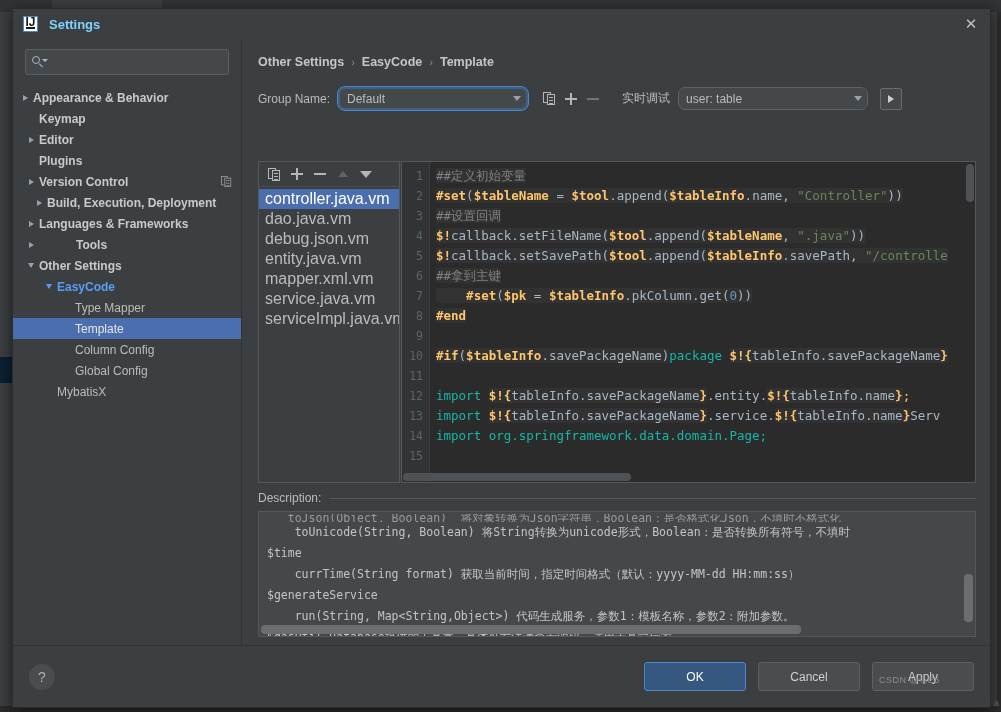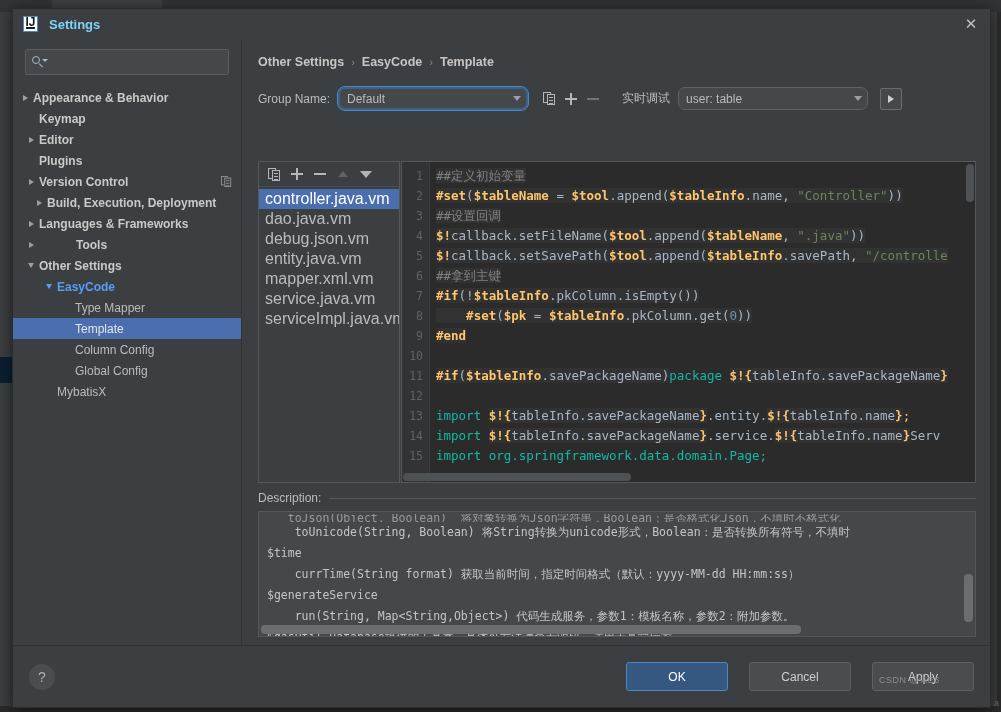--- a/index.html
+++ b/index.html
@@ -146,21 +146,21 @@
          font-size:11.5px;color:#c4c4c4;}
   .dline.clip{height:8px;line-height:8px;overflow:hidden;color:#9a9a9a;}
   .desc-vscroll{position:absolute;right:2px;bottom:14px;width:9px;height:48px;background:#6b6e70;border-radius:4px;}
   .desc-hscroll{position:absolute;left:2px;bottom:2px;height:9px;width:540px;background:#6b6e70;border-radius:4px;}
 
   
   .footer{position:absolute;left:0;right:0;bottom:0;height:62px;background:#3c3f41;
           border-top:1px solid #323232;display:flex;align-items:center;padding:0 16px;box-sizing:border-box;}
   .helpbtn{width:26px;height:26px;border-radius:50%;background:#4a4d4f;display:flex;align-items:center;
            justify-content:center;color:#b0b0b0;font-size:14px;cursor:pointer;}
-  .btns{margin-left:auto;display:flex;gap:21px;align-items:center;}
+  .btns{margin-left:auto;display:flex;gap:12px;align-items:center;}
   .btn{min-width:72px;height:27px;padding:0 14px;border-radius:3px;border:1px solid #5e6163;background:#4a4d4f;
        color:#cfcfcf;font-size:12px;display:flex;align-items:center;justify-content:center;cursor:pointer;
        font-family:"Liberation Sans",sans-serif;}
   .btn.primary{background:#365880;border-color:#4a88c7;color:#ffffff;}
   .btn.apply{position:relative;}
   .watermark{position:absolute;left:6px;top:12px;font-size:9px;color:#8c8f91;letter-spacing:.5px;
              white-space:nowrap;pointer-events:none;font-family:"Liberation Sans",sans-serif;}
 </style>
 </head>
 <body>
@@ -390,21 +390,20 @@
                 <div class="ln">14</div>
                 <div class="ln">15</div>
               </div>
             <div class="codearea" id="codearea">
                 <div class="cline"><span class="c-cmt hl">##定义初始变量</span></div>
                 <div class="cline"><span class="c-dir hl">#set</span><span class="c-txt hl">(</span><span class="c-var-b hl">$tableName</span><span class="c-txt hl"> = </span><span class="c-var-b hl">$tool</span><span class="c-txt hl">.append(</span><span class="c-var-b hl">$tableInfo</span><span class="c-txt hl">.name, </span><span class="c-str hl">"Controller"</span><span class="c-txt hl">))</span></div>
                 <div class="cline"><span class="c-cmt hl">##设置回调</span></div>
                 <div class="cline"><span class="c-var-b hl">$!</span><span class="c-txt hl">callback.setFileName(</span><span class="c-var-b hl">$tool</span><span class="c-txt hl">.append(</span><span class="c-var-b hl">$tableName</span><span class="c-txt hl">, </span><span class="c-str hl">".java"</span><span class="c-txt hl">))</span></div>
                 <div class="cline"><span class="c-var-b hl">$!</span><span class="c-txt hl">callback.setSavePath(</span><span class="c-var-b hl">$tool</span><span class="c-txt hl">.append(</span><span class="c-var-b hl">$tableInfo</span><span class="c-txt hl">.savePath, </span><span class="c-str hl">"/controlle</span></div>
                 <div class="cline"><span class="c-cmt hl">##拿到主键</span></div>
-                <div class="cline"><span class="c-dir hl">#if</span><span class="c-txt hl">(!</span><span class="c-var-b hl">$tableInfo</span><span class="c-txt hl">.pkColumn.isEmpty())</span></div>
                 <div class="cline"><span class="c-txt hl">    </span><span class="c-dir hl">#set</span><span class="c-txt hl">(</span><span class="c-var-b hl">$pk</span><span class="c-txt hl"> = </span><span class="c-var-b hl">$tableInfo</span><span class="c-txt hl">.pkColumn.get(</span><span class="c-num hl">0</span><span class="c-txt hl">))</span></div>
                 <div class="cline"><span class="c-dir hl">#end</span></div>
                 <div class="cline"><span class="c-txt"></span></div>
                 <div class="cline"><span class="c-dir hl">#if</span><span class="c-txt hl">(</span><span class="c-var-b hl">$tableInfo</span><span class="c-txt hl">.savePackageName)</span><span class="c-kw">package</span><span class="c-txt"> </span><span class="c-var-b hl">$!{</span><span class="c-txt hl">tableInfo.savePackageName</span><span class="c-var-b hl">}</span></div>
                 <div class="cline"><span class="c-txt"></span></div>
                 <div class="cline"><span class="c-kw">import</span><span class="c-txt"> </span><span class="c-var-b hl">$!{</span><span class="c-txt hl">tableInfo.savePackageName</span><span class="c-var-b hl">}</span><span class="c-txt">.entity.</span><span class="c-var-b hl">$!{</span><span class="c-txt hl">tableInfo.name</span><span class="c-var-b hl">}</span><span class="c-brace">;</span></div>
                 <div class="cline"><span class="c-kw">import</span><span class="c-txt"> </span><span class="c-var-b hl">$!{</span><span class="c-txt hl">tableInfo.savePackageName</span><span class="c-var-b hl">}</span><span class="c-txt">.service.</span><span class="c-var-b hl">$!{</span><span class="c-txt hl">tableInfo.name</span><span class="c-var-b hl">}</span><span class="c-txt">Serv</span></div>
                 <div class="cline"><span class="c-kw">import org.springframework.data.domain.Page;</span></div>
               </div>
             <div class="vscroll">

